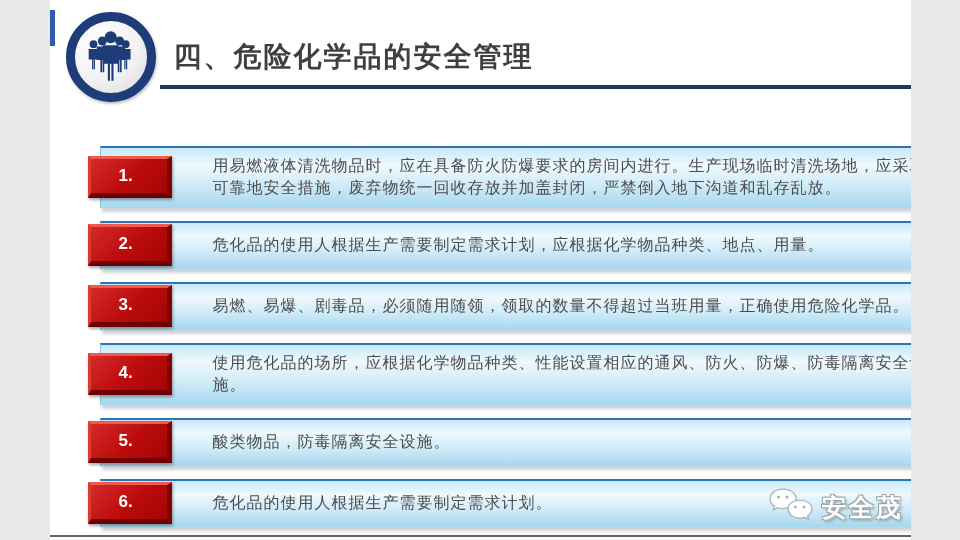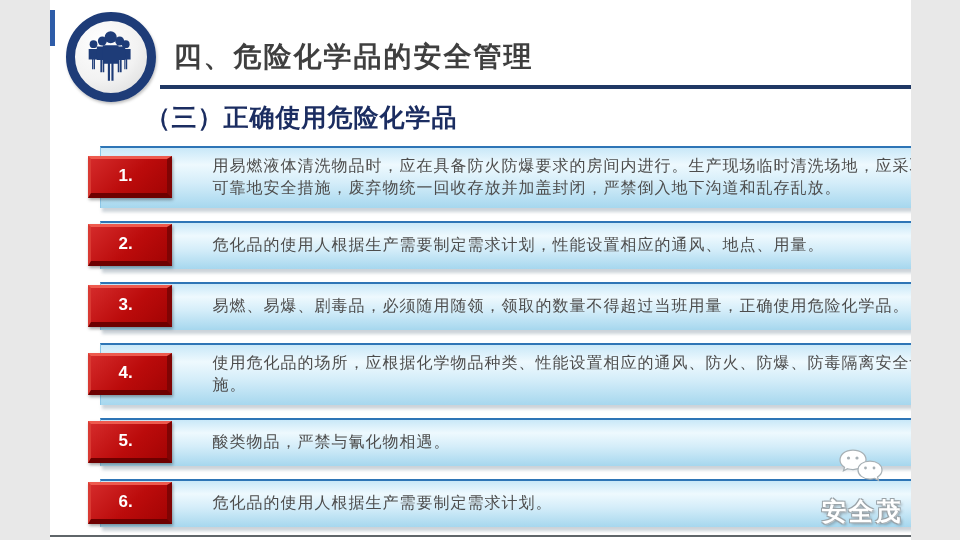--- a/index.html
+++ b/index.html
@@ -53,21 +53,21 @@
     border-right:5px solid #800404;
     box-shadow:1px 2px 3px rgba(0,0,0,0.35);
     display:flex; align-items:center;
     padding-left:28px;
     color:#ffffff; font-size:17px; font-weight:bold;
   }
 
   
   .watermark {
     position:absolute; right:8px; bottom:12px;
-    display:flex; align-items:center; gap:6px;flex-direction:column;
+    display:flex; align-items:center; gap:6px;
   }
   .watermark-label {
     font-size:25px; font-weight:bold; color:#ffffff; letter-spacing:2px;
     text-shadow:-1px -1px 0 #9aa3a8, 1px -1px 0 #9aa3a8, -1px 1px 0 #9aa3a8, 1px 1px 0 #b9c0c4, 2px 2px 3px rgba(90,95,100,0.55);
     white-space:nowrap;
   }
   .bottom-line { position:absolute; left:0; bottom:3px; width:100%; height:2px; background:#5f6569; }
 </style>
 </head>
 <body>
@@ -101,35 +101,34 @@
         <g transform="translate(38,4) scale(1.15)">
           <circle cx="10" cy="8" r="8.5"></circle>
             <path d="M-1 19 h22 v26 h-7 v24 h-3 v-24 h-2 v24 h-3 v-24 h-7 z"></path>
         </g>
       </g>
     </svg>
   </div>
 
   <div class="page-title">四、危险化学品的安全管理</div>
   <div class="title-underline"></div>
-  <div class="section-subtitle">（三）正确使用危险化学品</div>
 
   <div class="item-list">
     <div class="item-row">
       <div class="item-bar">
         <span>用易燃液体清洗物品时，应在具备防火防爆要求的房间内进行。生产现场临时清洗场地，应采取可靠地安全措施，废弃物统一回收存放并加盖封闭，严禁倒入地下沟道和乱存乱放。</span>
       </div>
       <div class="num-box">
         <span>1.</span>
       </div>
     </div>
 
     <div class="item-row">
       <div class="item-bar">
-        <span>危化品的使用人根据生产需要制定需求计划，性能设置相应的通风、地点、用量。</span>
+        <span>危化品的使用人根据生产需要制定需求计划，应根据化学物品种类、地点、用量。</span>
       </div>
       <div class="num-box">
         <span>2.</span>
       </div>
     </div>
 
     <div class="item-row">
       <div class="item-bar">
         <span>易燃、易爆、剧毒品，必须随用随领，领取的数量不得超过当班用量，正确使用危险化学品。</span>
       </div>
@@ -142,21 +141,21 @@
       <div class="item-bar">
         <span>使用危化品的场所，应根据化学物品种类、性能设置相应的通风、防火、防爆、防毒隔离安全设施。</span>
       </div>
       <div class="num-box">
         <span>4.</span>
       </div>
     </div>
 
     <div class="item-row">
       <div class="item-bar">
-        <span>酸类物品，严禁与氰化物相遇。</span>
+        <span>酸类物品，防毒隔离安全设施。</span>
       </div>
       <div class="num-box">
         <span>5.</span>
       </div>
     </div>
 
     <div class="item-row">
       <div class="item-bar">
         <span>危化品的使用人根据生产需要制定需求计划。</span>
       </div>

